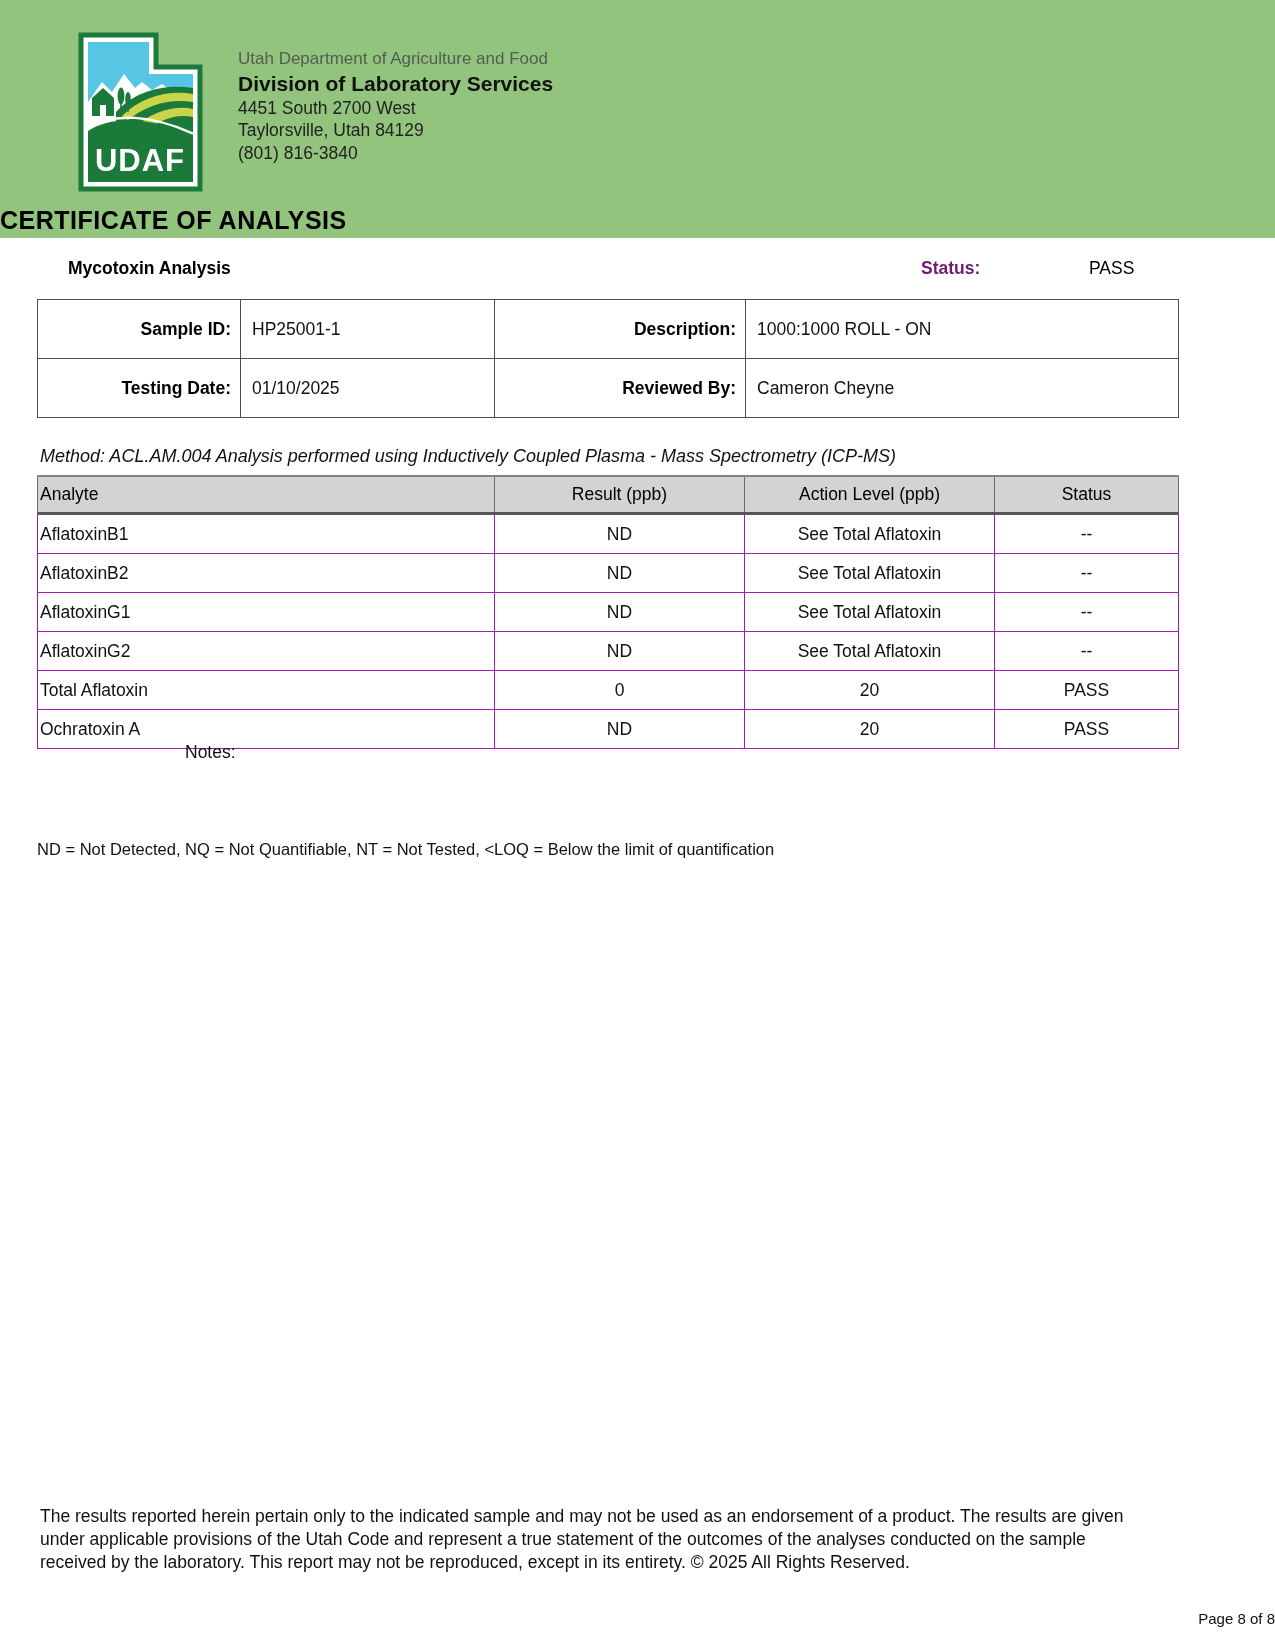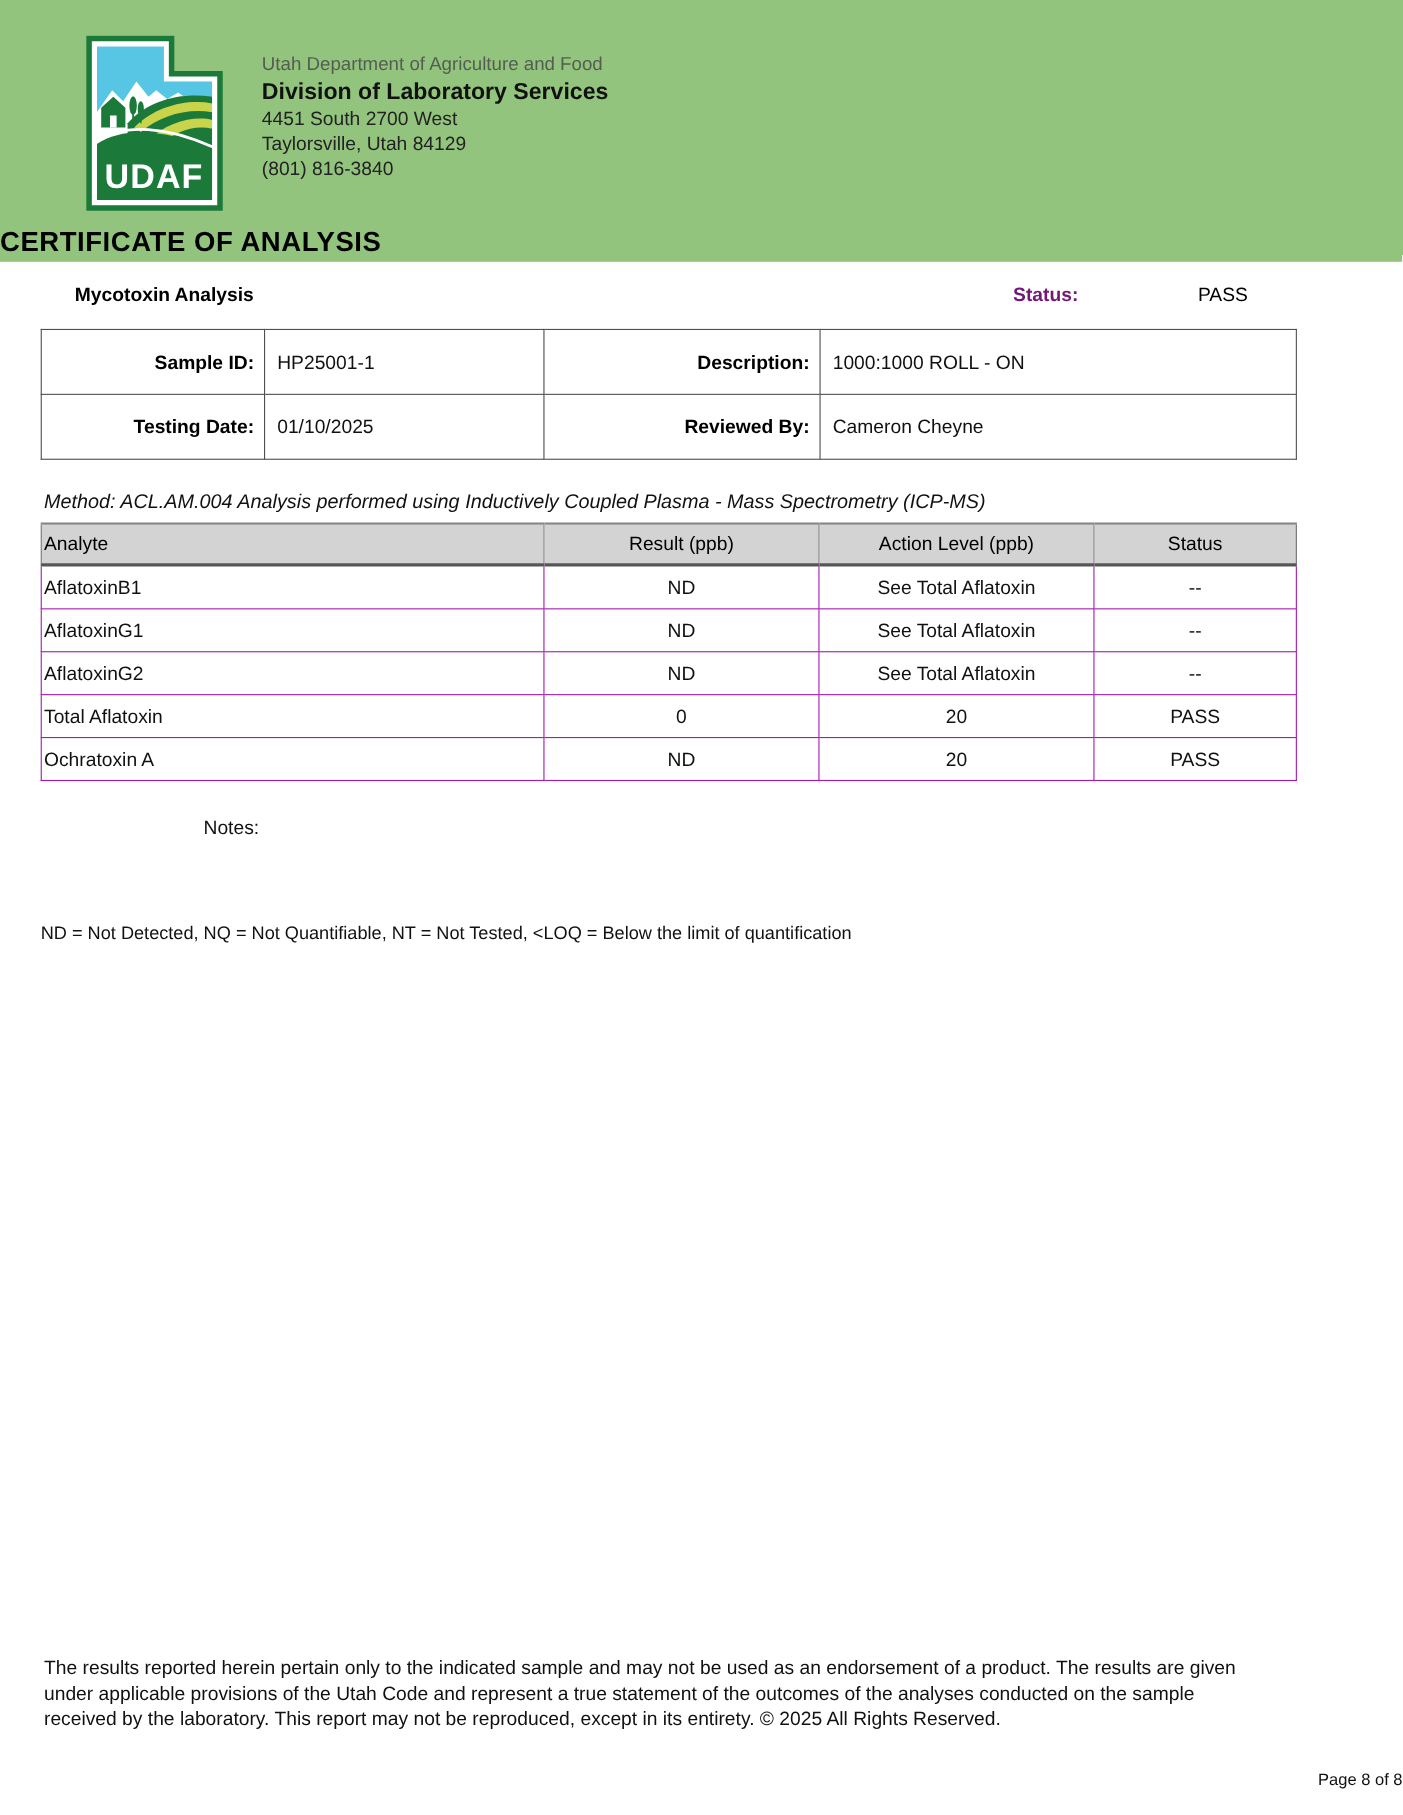--- a/index.html
+++ b/index.html
@@ -137,20 +137,26 @@
         </tr>
     </thead>
     <tbody>
         <tr>
           <td class="left">AflatoxinB1</td>
           <td>ND</td>
           <td>See Total Aflatoxin</td>
           <td>--</td>
         </tr>
         <tr>
+          <td class="left">AflatoxinB2</td>
+          <td>ND</td>
+          <td>See Total Aflatoxin</td>
+          <td>--</td>
+        </tr>
+        <tr>
           <td class="left">AflatoxinG1</td>
           <td>ND</td>
           <td>See Total Aflatoxin</td>
           <td>--</td>
         </tr>
         <tr>
           <td class="left">AflatoxinG2</td>
           <td>ND</td>
           <td>See Total Aflatoxin</td>
           <td>--</td>

